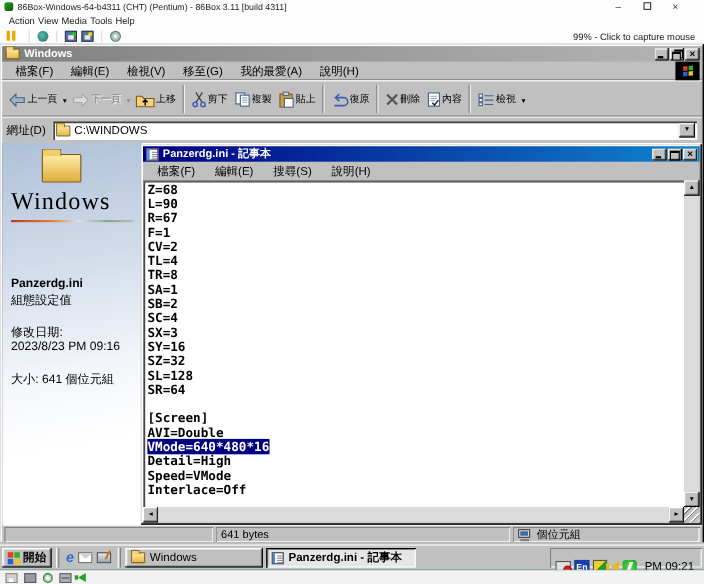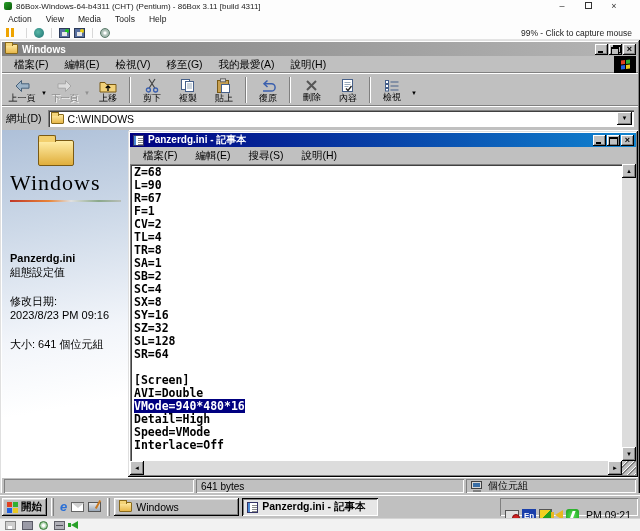--- a/index.html
+++ b/index.html
@@ -10,21 +10,21 @@
   .raised { background:#c0c0c0; box-shadow: inset -1px -1px #000, inset 1px 1px #fff, inset -2px -2px #808080, inset 2px 2px #dfdfdf; }
   .win-frame { background:#c0c0c0; box-shadow: inset -1px -1px #000, inset 1px 1px #dfdfdf, inset -2px -2px #808080, inset 2px 2px #fff; }
 
   
   .host-titlebar { height:12px; background:#fdfdfd; display:flex; align-items:center; padding:0 20px 0 4px; }
   .host-icon { width:8px; height:8px; background:linear-gradient(135deg,#28a028,#0a5a0a); border-radius:2px; margin-right:4px; flex:0 0 auto; }
   .host-title { font-size:8px; color:#222; flex:1; white-space:nowrap; overflow:hidden; }
   .host-ctl { display:flex; gap:14px; align-items:center; }
   .host-ctl span { font-size:9px; color:#333; width:12px; text-align:center; line-height:10px; }
   .h-max { display:inline-block; width:7px; height:7px; border:1px solid #333; }
-  .host-menubar { height:14px; background:#fdfdfd; display:flex; align-items:center; gap:14px; padding-left:8px; }
+  .host-menubar { height:14px; background:#fdfdfd; display:flex; align-items:center; gap:3px; padding-left:8px; }
   .host-menubar span { font-size:8.5px; color:#222; }
   .host-toolbar { height:14px; background:#fdfdfd; display:flex; align-items:center; padding:0 8px 0 6px; border-bottom:1px solid #e4e4e4; }
   .pause-bars { display:flex; gap:2px; margin-right:7px; }
   .pause-bars i { display:block; width:3px; height:9px; background:#efa400; }
   .ht-sep { width:1px; height:10px; background:#d8d8d8; margin:0 5px; }
   .ht-ic { width:11px; height:10px; margin:0 2px; position:relative; }
   .ic-circle { background:radial-gradient(circle at 40% 40%, #5ab8a8, #1d6f6f); border-radius:50%; width:10px; height:10px; }
   .ic-floppy { background:#5870a0; border:1px solid #2c3a58; }
   .ic-floppy::after { content:""; position:absolute; left:2px; bottom:1px; width:5px; height:4px; background:#e8e8e8; }
   .ic-floppy .dot { position:absolute; right:0; top:0; width:4px; height:4px; border-radius:50%; }
@@ -46,21 +46,21 @@
   .g-max::after { content:""; position:absolute; left:2px; top:2px; width:7px; height:6px; border:1px solid #000; border-top-width:2px; }
   .g-restore::before { content:""; position:absolute; left:4px; top:1px; width:6px; height:5px; border:1px solid #000; border-top-width:2px; background:#c0c0c0; }
   .g-restore::after { content:""; position:absolute; left:2px; top:3px; width:6px; height:5px; border:1px solid #000; border-top-width:2px; background:#c0c0c0; }
   .ex-menubar { height:17px; display:flex; align-items:center; padding-left:4px; flex:0 0 auto; position:relative; }
   .ex-menubar .mi { font-size:10.5px; color:#000; padding:0 8px; }
   .throbber { position:absolute; right:2px; top:0; width:22px; height:17px; background:#000; display:flex; align-items:center; justify-content:center; }
   .flag { display:grid; grid-template-columns:4px 4px; grid-template-rows:4px 4px; gap:1px; transform:skewY(-6deg); }
   .flag i { display:block; }
   .flag .r { background:#e04020; } .flag .g { background:#30b030; } .flag .b { background:#2060e0; } .flag .y { background:#e8c820; }
   .ex-toolbar { height:33px; display:flex; align-items:center; padding:0 2px; flex:0 0 auto; border-top:1px solid #fff; box-shadow:0 -1px #808080; }
-  .tbtn { display:flex; flex-direction:column; align-items:center; justify-content:center; min-width:36px; height:31px; padding:1px 3px 0 3px; gap:1px; }
+  .tbtn { display:flex; align-items:center; justify-content:center; min-width:36px; height:31px; padding:1px 3px 0 3px; gap:1px; }
   .tbtn .lbl { font-size:9px; color:#000; white-space:nowrap; line-height:9px; }
   .tbtn.disabled .lbl { color:#808080; text-shadow:1px 1px #fff; }
   .tb-wrap { display:flex; align-items:flex-end; }
   .tb-caret { font-size:6px; color:#000; margin:0 0 10px 1px; }
   .tb-caret.dis { color:#909090; }
   .tsep { width:2px; height:26px; border-left:1px solid #808080; border-right:1px solid #fff; margin:0 3px; }
   .ex-addrbar { height:24px; display:flex; align-items:center; padding:0 4px; gap:6px; flex:0 0 auto; border-top:1px solid #fff; box-shadow:0 -1px #808080; }
   .addr-label { font-size:10.5px; color:#000; }
   .addr-box { flex:1; height:17px; background:#fff; box-shadow: inset 1px 1px #808080, inset 2px 2px #404040, inset -1px -1px #fff; display:flex; align-items:center; padding:0 2px 0 3px; gap:4px; }
   .addr-text { font-size:10.5px; color:#000; flex:1; }
@@ -361,29 +361,29 @@
           <div class="np-line"><span>Z=68</span></div>
           <div class="np-line"><span>L=90</span></div>
           <div class="np-line"><span>R=67</span></div>
           <div class="np-line"><span>F=1</span></div>
           <div class="np-line"><span>CV=2</span></div>
           <div class="np-line"><span>TL=4</span></div>
           <div class="np-line"><span>TR=8</span></div>
           <div class="np-line"><span>SA=1</span></div>
           <div class="np-line"><span>SB=2</span></div>
           <div class="np-line"><span>SC=4</span></div>
-          <div class="np-line"><span>SX=8</span></div>
+          <div class="np-line"><span>SX=3</span></div>
           <div class="np-line"><span>SY=16</span></div>
           <div class="np-line"><span>SZ=32</span></div>
           <div class="np-line"><span>SL=128</span></div>
           <div class="np-line"><span>SR=64</span></div>
           <div class="np-line"><span></span></div>
           <div class="np-line"><span>[Screen]</span></div>
           <div class="np-line"><span>AVI=Double</span></div>
-          <div class="np-line"><span class="sel">VMode=940*480*16</span></div>
+          <div class="np-line"><span class="sel">VMode=640*480*16</span></div>
           <div class="np-line"><span>Detail=High</span></div>
           <div class="np-line"><span>Speed=VMode</span></div>
           <div class="np-line"><span>Interlace=Off</span></div>
         </div>
       <div class="np-vscroll">
         <span class="sc-btn up">▲</span>
         <span class="sc-btn down">▼</span>
       </div>
       <div class="np-hscroll">
         <span class="sc-btn">◄</span>

